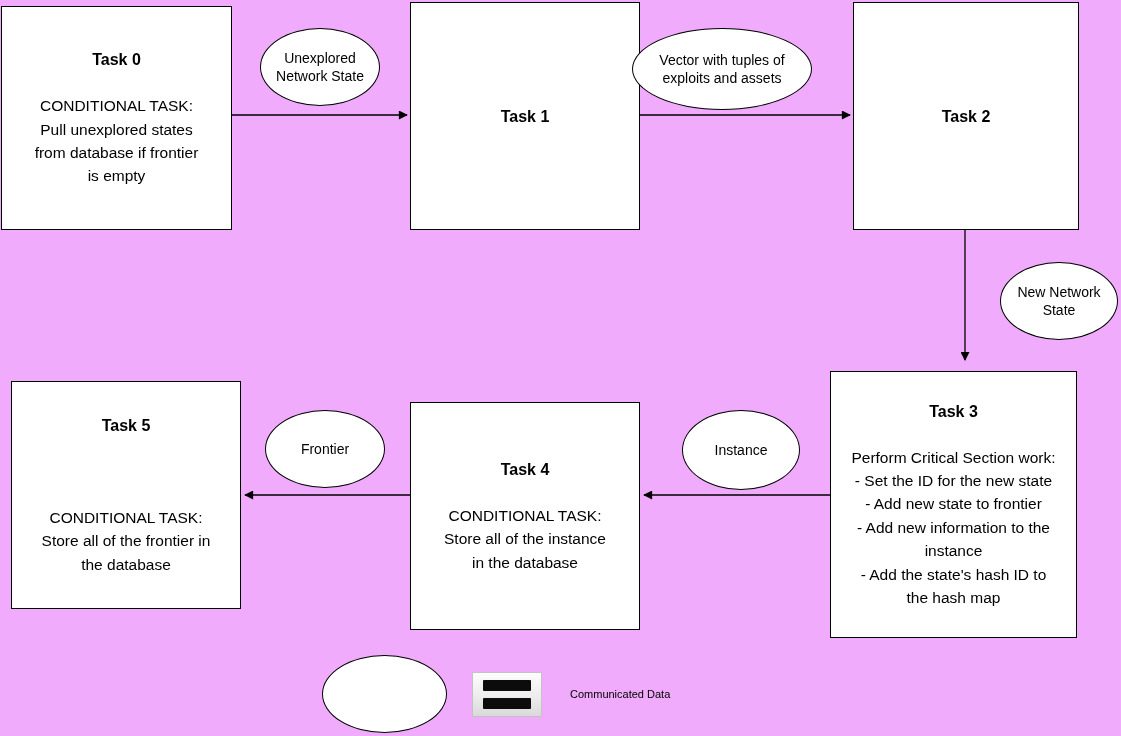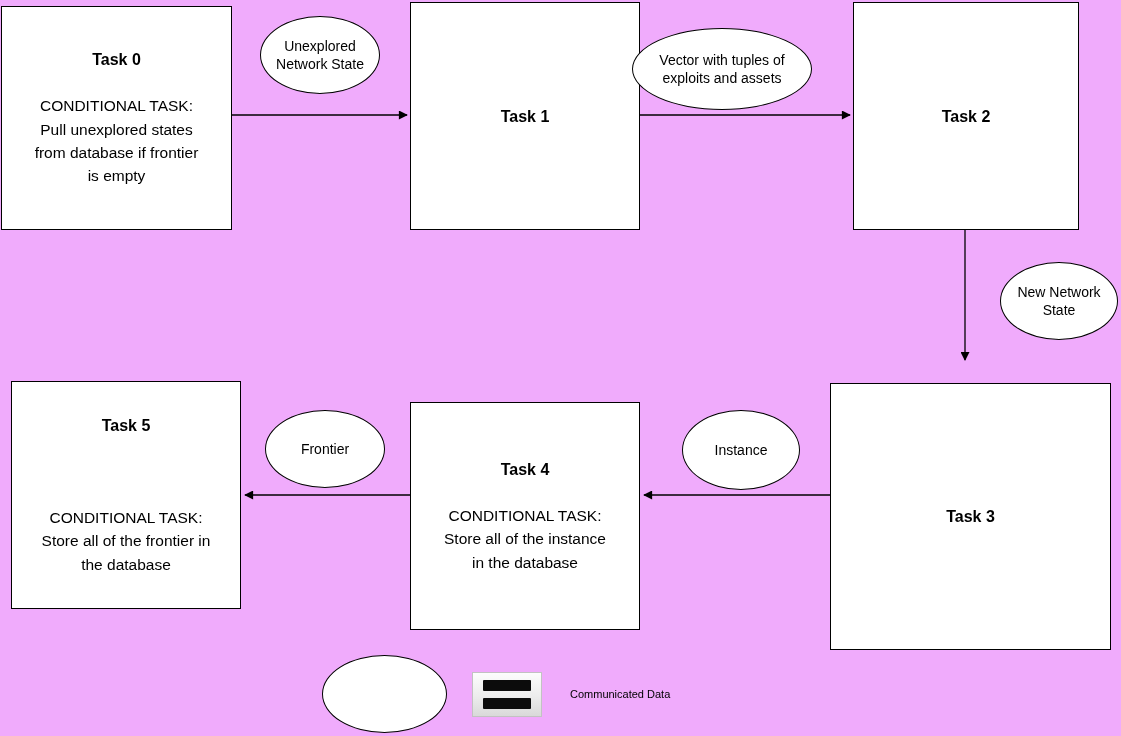--- a/index.html
+++ b/index.html
@@ -122,39 +122,46 @@
   </div>
 
   <div class="node" style="left:410px; top:2px; width:230px; height:228px;">
     <div class="node-title">Task 1</div>
   </div>
 
   <div class="node" style="left:853px; top:2px; width:226px; height:228px;">
     <div class="node-title">Task 2</div>
   </div>
 
-  <div class="node" style="left:830px; top:383px; width:281px; height:267px;">
+  <div class="node" style="left:830px; top:371px; width:247px; height:267px;">
     <div class="node-title">Task 3</div>
+    <div class="node-body">Perform Critical Section work:
+- Set the ID for the new state
+- Add new state to frontier
+- Add new information to the
+instance
+- Add the state's hash ID to
+the hash map</div>
   </div>
 
   <div class="node" style="left:410px; top:402px; width:230px; height:228px;">
     <div class="node-title">Task 4</div>
     <div class="node-body">CONDITIONAL TASK:
 Store all of the instance
 in the database</div>
   </div>
 
   <div class="node" style="left:11px; top:381px; width:230px; height:228px;gap:46px;">
     <div class="node-title">Task 5</div>
     <div class="node-body">CONDITIONAL TASK:
 Store all of the frontier in
 the database</div>
   </div>
 
-  <div class="ellipse" style="left:260px; top:16px; width:120px; height:78px;">
+  <div class="ellipse" style="left:260px; top:28px; width:120px; height:78px;">
     <span class="ellipse-label">Unexplored
 Network State</span>
   </div>
 
   <div class="ellipse" style="left:632px; top:28px; width:180px; height:82px;">
     <span class="ellipse-label">Vector with tuples of
 exploits and assets</span>
   </div>
 
   <div class="ellipse" style="left:1000px; top:262px; width:118px; height:78px;">

